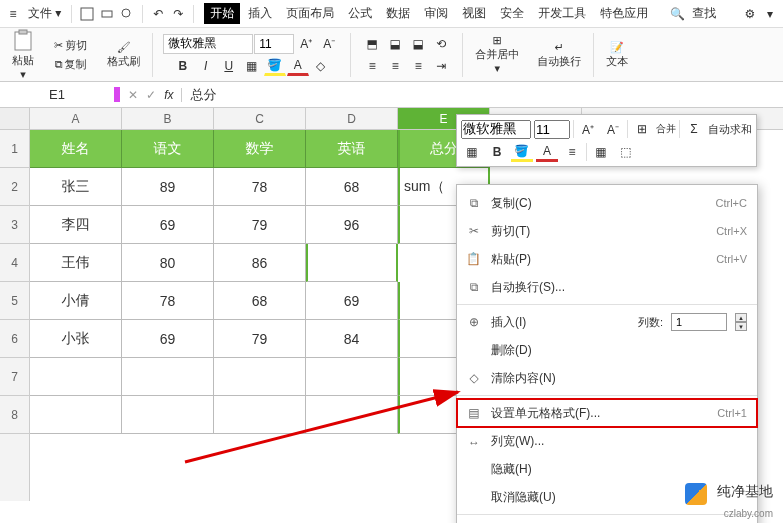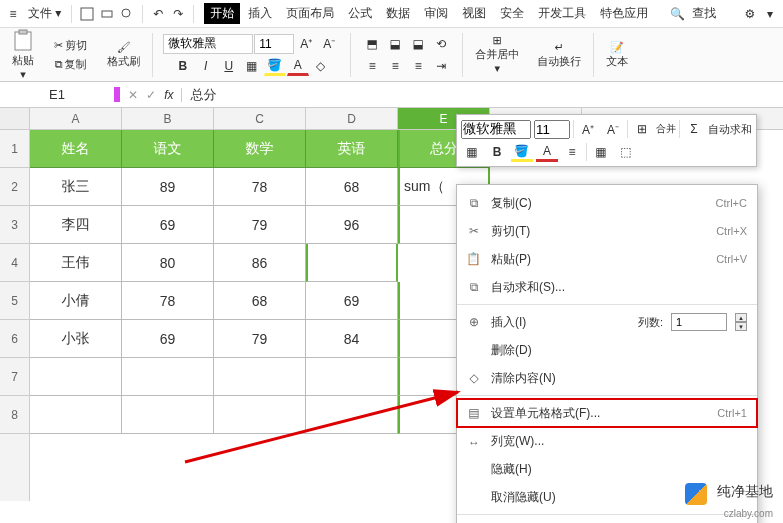--- a/index.html
+++ b/index.html
@@ -324,21 +324,21 @@
     <span class="clabel">剪切(T)</span>
     <span class="cshort">Ctrl+X</span>
   </div>
   <div class="cmi">
     <span class="cicon">📋</span>
     <span class="clabel">粘贴(P)</span>
     <span class="cshort">Ctrl+V</span>
   </div>
   <div class="cmi">
     <span class="cicon">⧉</span>
-    <span class="clabel">自动求和(S)...</span>
+    <span class="clabel">自动换行(S)...</span>
   </div>
   <div class="csep"></div>
   <div class="cmi">
     <span class="cicon">⊕</span>
     <span class="clabel">插入(I)</span>
     <span style="font-size:11px;">列数:</span>
     <input class="colsinput" value="1" style="">
     <span class="stepper">
         <span>▴</span>
         <span>▾</span>

